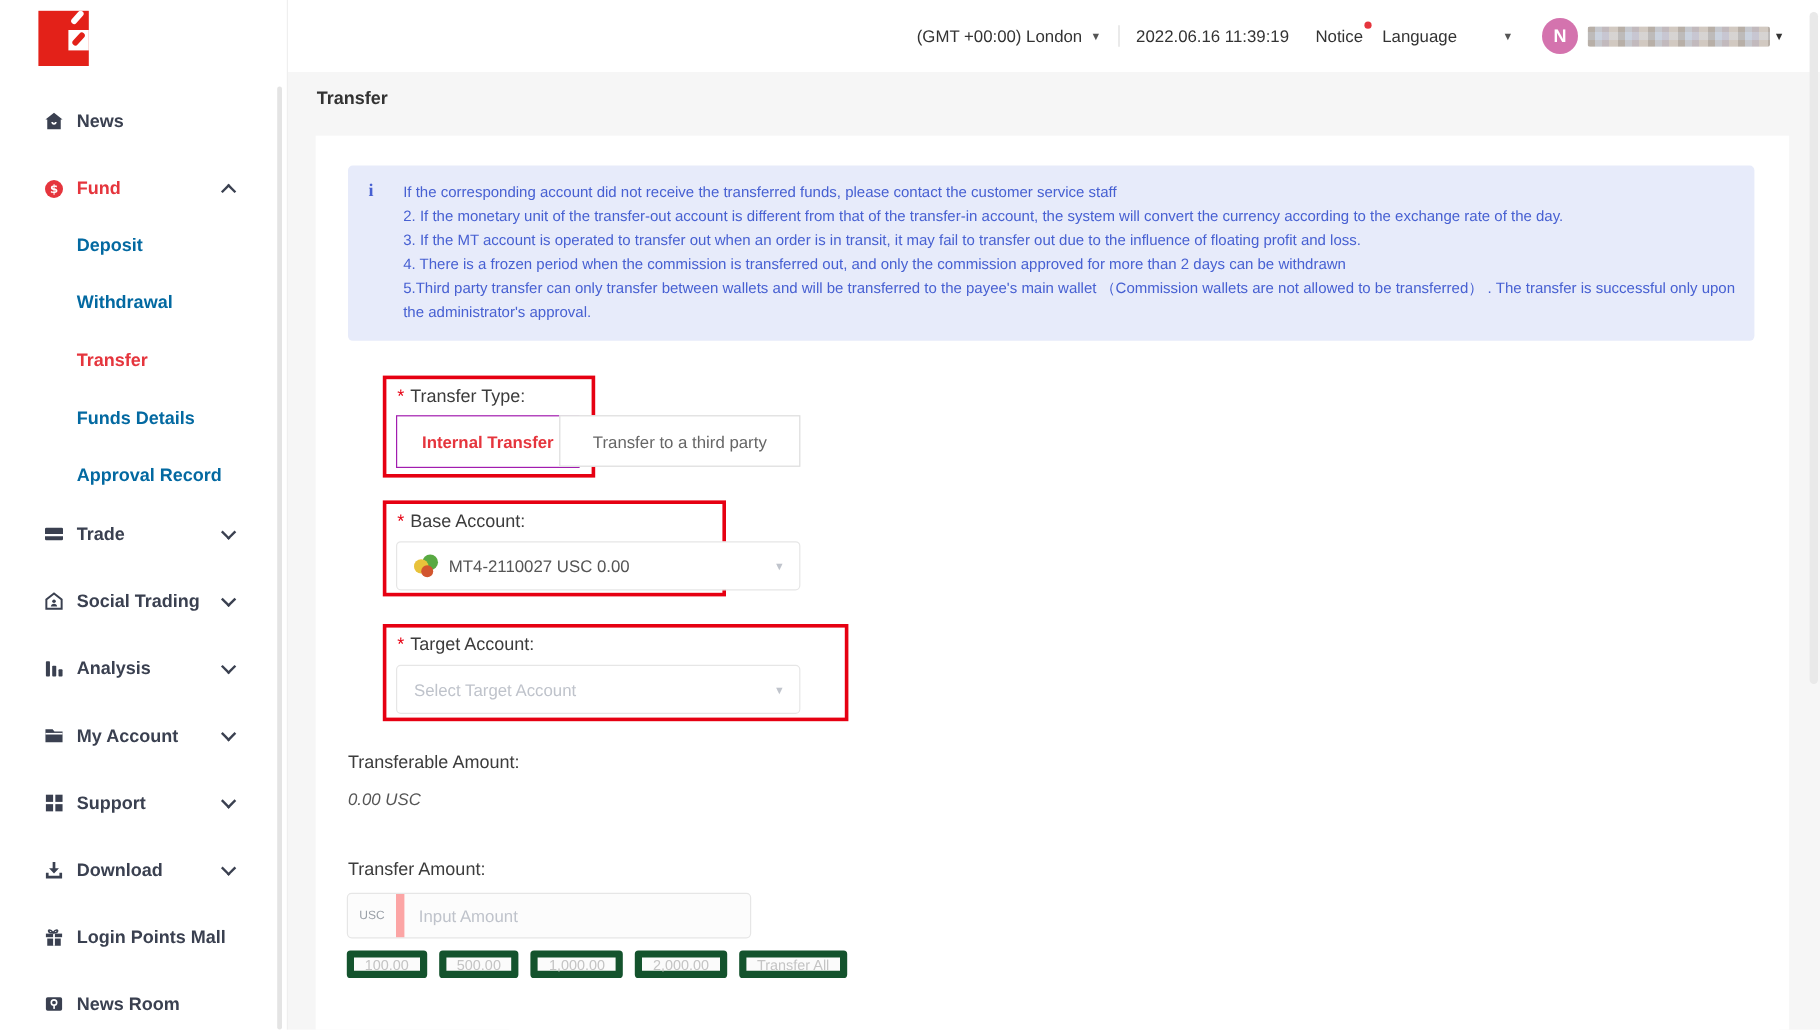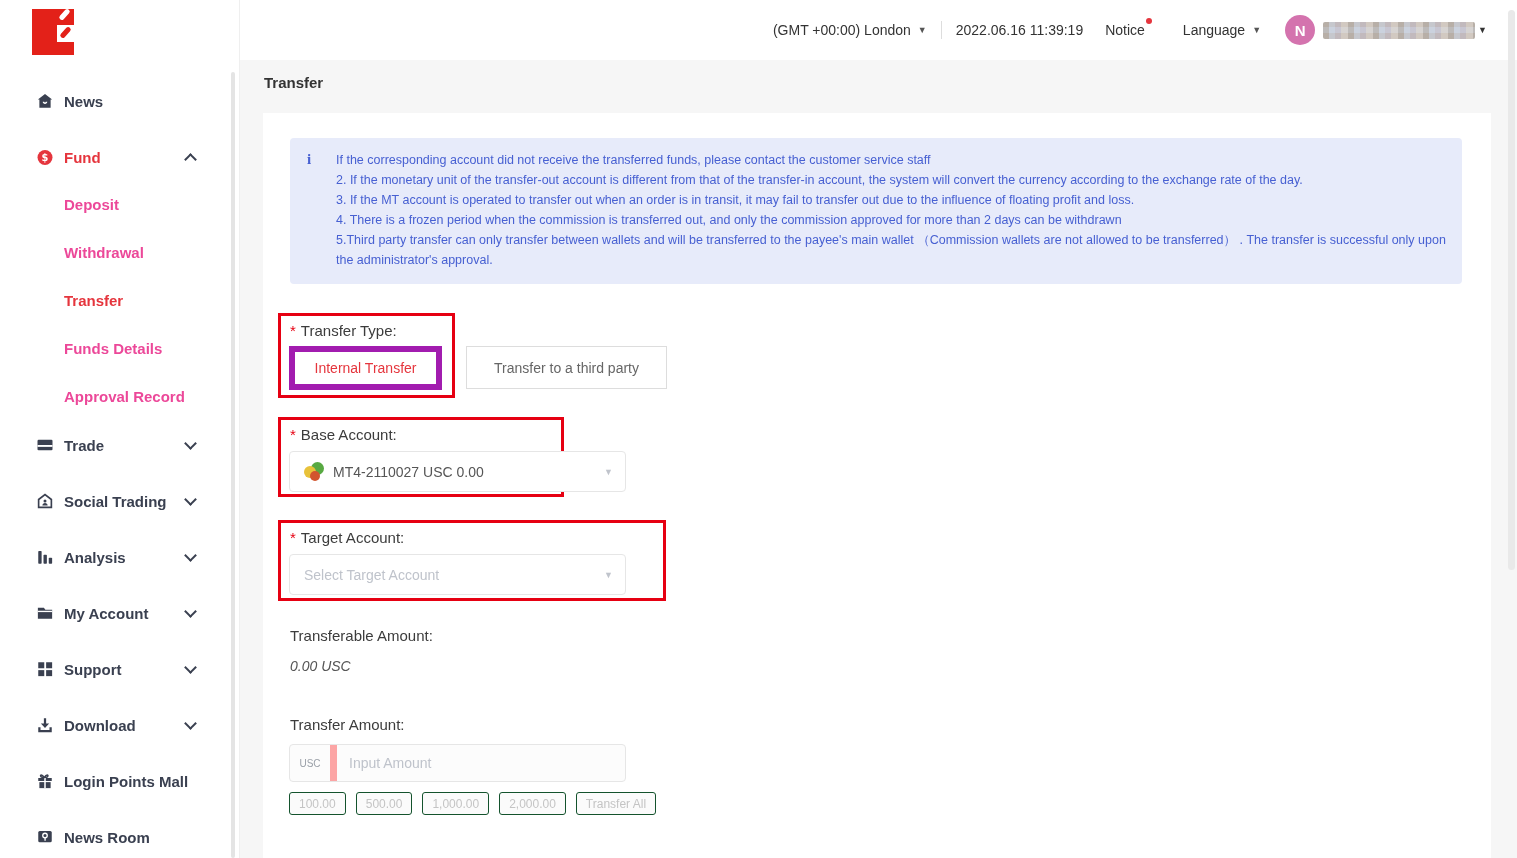--- a/index.html
+++ b/index.html
@@ -17,37 +17,37 @@
   .logo .dash2 { position:absolute; right:2px; top:21px; width:13px; height:5px;
     background:#e32119; border-radius:3px; transform:rotate(-48deg); }
   .side-scroll { position:absolute; left:231px; top:72px; width:4px; height:786px;
     background:#e4e4e4; border-radius:2px; }
   .side-item { position:absolute; left:0; height:24px; display:flex; align-items:center;
     cursor:pointer; width:230px; }
   .side-item .s-icon { position:absolute; left:36px; width:18px; height:18px; display:flex;
     align-items:center; justify-content:center; }
   .side-item .s-label { position:absolute; left:64px; font-size:15px; font-weight:bold;
     color:#3a4050; white-space:nowrap; }
-  .side-item.sub .s-label { color:#ec4899; }
+  .side-item.sub .s-label { color:#0369a1; }
   .side-item .s-label.red { color:#e5353d; }
   .chev { position:absolute; left:186px; width:9px; height:9px; border-right:2px solid #3a4050;
     border-bottom:2px solid #3a4050; }
   .chev.down { transform:rotate(45deg); margin-top:-4px; }
   .chev.up { transform:rotate(-135deg); margin-top:4px; }
 
   
   .topbar { position:absolute; left:240px; top:0; width:1277px; height:60px; background:#fff;
     display:flex; align-items:center; justify-content:flex-end; padding-right:30px; gap:0; }
   .tb-item { display:flex; align-items:center; font-size:14px; color:#333; white-space:nowrap; }
   .tb-caret { font-size:9px; color:#555; margin-left:7px; }
   .tb-sep { width:1px; height:18px; background:#ddd; margin:0 14px; }
   .notice-wrap { position:relative; margin-left:22px; cursor:pointer; }
   .notice-dot { position:absolute; right:-7px; top:-4px; width:6px; height:6px; border-radius:50%;
     background:#e5353d; }
-  .lang { margin-left:38px; cursor:pointer; }
+  .lang { margin-left:16px; cursor:pointer;gap:31px; }
   .avatar { width:30px; height:30px; border-radius:50%; background:#d473ae; color:#fff;
     font-size:15px; font-weight:bold; display:flex; align-items:center; justify-content:center;
     margin-left:24px; }
   .pixel-name { width:152px; height:17px; margin-left:8px; border-radius:2px;
     background:
       repeating-linear-gradient(90deg, rgba(150,140,130,.45) 0 6px, rgba(185,195,212,.5) 6px 12px,
         rgba(168,158,176,.4) 12px 18px, rgba(208,198,188,.5) 18px 25px),
       repeating-linear-gradient(0deg, #d3ccc6 0 6px, #dde1e8 6px 12px); }
   .user-caret { font-size:9px; color:#333; margin-left:3px; }
 
@@ -55,32 +55,32 @@
   .main { position:absolute; left:240px; top:60px; width:1277px; height:798px; background:#f6f6f6; }
   .page-title { position:absolute; left:24px; top:14px; font-size:15px; font-weight:bold; color:#333; }
   .panel { position:absolute; left:23px; top:53px; width:1228px; height:745px; background:#fff; }
 
   .info-box { position:absolute; left:27px; top:25px; width:1172px; background:#e7ebfa;
     border-radius:4px; padding:12px 16px 14px 46px; }
   .info-i { position:absolute; left:17px; top:13px; color:#4760d2; font-weight:bold;
     font-size:15px; font-family:"Liberation Serif","DejaVu Serif",serif; }
   .info-line { font-size:12.5px; color:#4760d2; line-height:20px; }
 
-  .hl-box { position:absolute; border:3px solid #e60012; }
+  .hl-box { position:absolute; border:3px solid #e60012;margin-left:41px; }
   .hl-transfer-type { left:15px; top:200px; width:177px; height:85px; }
   .hl-base { left:15px; top:304px; width:286px; height:80px; }
   .hl-target { left:15px; top:407px; width:388px; height:81px; }
 
   .field-label { font-size:15px; color:#3c3c3c; white-space:nowrap; }
   .req { color:#e60012; margin-right:5px; }
   .hl-box .field-label { position:absolute; left:9px; top:6px; }
 
   .btn-internal { position:absolute; left:8px; top:30px; width:153px; height:44px;
-    border:6px solid #a21caf; background:#fff; color:#e5353d; font-size:14px;
-    display:flex; align-items:center; justify-content:center; cursor:pointer; }
+    border:1px solid #a21caf; background:#fff; color:#e5353d; font-size:14px;
+    display:flex; align-items:center; justify-content:center; cursor:pointer;font-weight:bold; }
   .btn-third { position:absolute; left:203px; top:233px; width:201px; height:43px;
     border:1px solid #ddd; background:#fff; color:#666; font-size:14px;
     display:flex; align-items:center; justify-content:center; cursor:pointer; }
 
   .dropdown { position:absolute; left:8px; top:31px; width:337px; height:41px;
     border:1px solid #e6e6e6; border-radius:4px; background:#fff; display:flex;
     align-items:center; padding:0 14px; cursor:pointer; }
   .dd-caret { position:absolute; right:12px; font-size:9px; color:#c0c4cc; }
   .dd-value { font-size:14px; color:#555; margin-left:9px; }
   .dd-placeholder { font-size:14px; color:#bfc3cb; }
@@ -95,21 +95,21 @@
 
   .amount-group { position:absolute; left:26px; top:631px; width:337px; height:38px;
     border:1px solid #e6e6e6; border-radius:4px; background:#fcfcfc; display:flex; align-items:stretch; }
   .amount-prefix { width:47px; border-right:7px solid #fca5a5; display:flex; align-items:center;
     justify-content:center; font-size:10px; color:#9aa0a8; }
   .amount-input { flex:1; border:none; outline:none; background:transparent; font-size:14px;
     padding:0 12px; color:#333; font-family:inherit; }
   .amount-input::placeholder { color:#bfc3cb; }
 
   .quick-row { position:absolute; left:26px; top:679px; display:flex; gap:10px; }
-  .quick-btn { border:1px solid #14532d; border-radius:3px; background:#fbfbfb; color:#c4c4c4;
+  .quick-btn { border:6px solid #14532d; border-radius:3px; background:#fbfbfb; color:#c4c4c4;
     font-size:12px; padding:4px 9px; height:23px; display:flex; align-items:center; cursor:pointer; }
 
   .page-scrollbar { position:absolute; right:2px; top:10px; width:7px; height:560px;
     background:#e9e9e9; border-radius:4px; z-index:9; }
   svg { display:block; }
 </style>
 </head>
 <body>
 
 <div class="sidebar">

